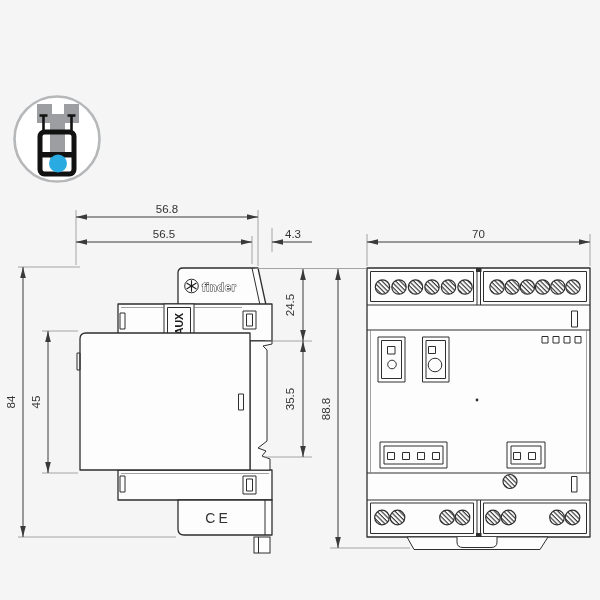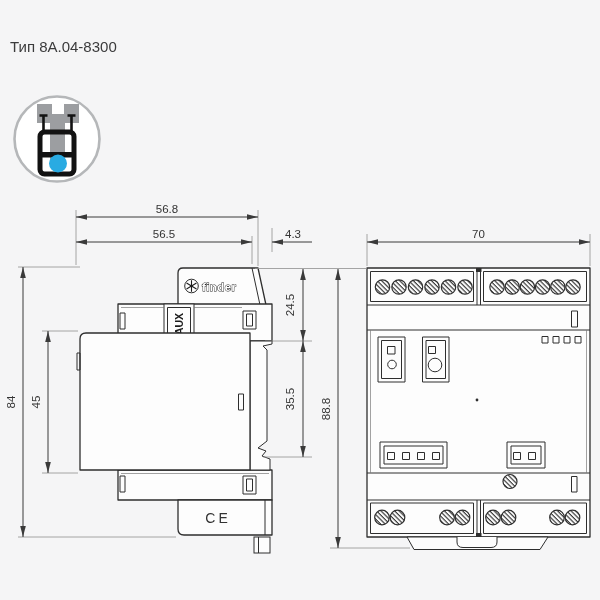--- a/index.html
+++ b/index.html
@@ -25,21 +25,20 @@
             fill:#fff;stroke:#1c1c1c;stroke-width:.9px;paint-order:stroke}
   .auxtxt{font-family:"Liberation Sans",sans-serif;font-size:10.5px;font-weight:bold;fill:#1c1c1c}
   .cetxt{font-family:"Liberation Sans",sans-serif;font-size:14px;letter-spacing:3px;fill:#333}
   .screw{fill:url(#hatch);stroke:#2e2e2e;stroke-width:1.2}
   .dark{fill:#2e2e2e;stroke:none}
 </style>
 </head>
 <body>
 
 <div class="header">
-  <div>Тип 8A.04-8300</div>
 </div>
 
 <div class="icon-wrap">
   <svg width="90" height="90" viewBox="0 0 90 90">
     <circle cx="45" cy="45" r="42.5" fill="#ffffff" stroke="#b5b7b9" stroke-width="2.6"></circle>
 
     <g>
       <path d="M25,10 H40 V20 H52 V10 H67 V29 H25 Z" fill="#9c9ea1"></path>
       <rect x="38" y="29" width="15" height="44" fill="#9c9ea1"></rect>
     </g>

